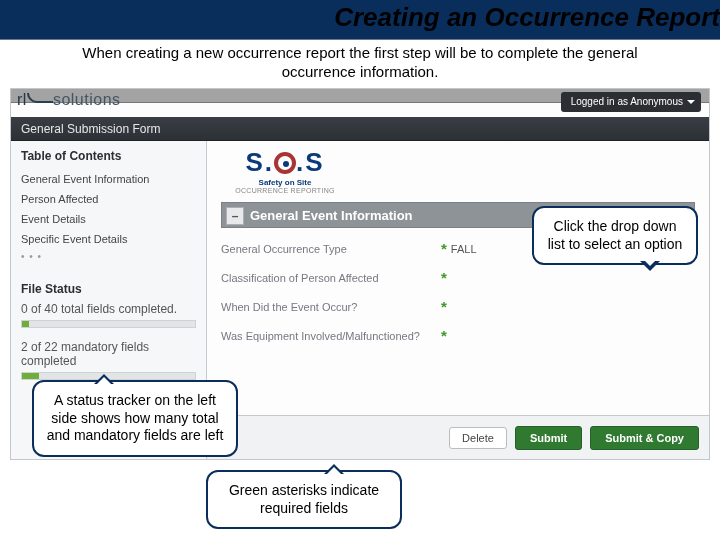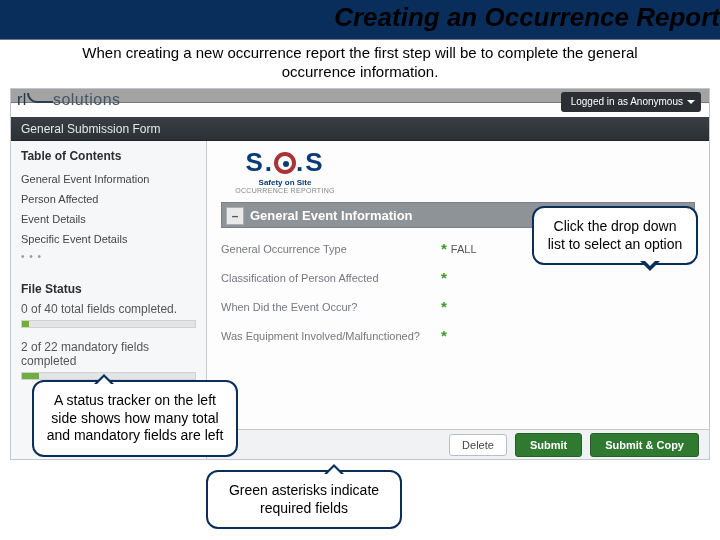--- a/index.html
+++ b/index.html
@@ -40,21 +40,21 @@
   .sos-sub2 { font-size: 7px; color: #868686; letter-spacing: .3px; }
 
   .section-hdr { margin-top: 6px; height: 26px; background: #8e9398; color: #fff; font-size: 13px; font-weight: 700; line-height: 26px; padding-left: 28px; position: relative; border: 1px solid #7a8085; }
   .section-hdr .tog { position: absolute; left: 4px; top: 4px; width: 18px; height: 18px; background: #e7e9eb; border: 1px solid #acb0b5; color: #555; font-size: 12px; line-height: 16px; text-align: center; }
 
   .frow { display: flex; align-items: center; margin-top: 12px; }
   .flabel { width: 220px; font-size: 11px; color: #767881; filter: blur(.3px); }
   .ast { color: #3c9a27; font-size: 15px; font-weight: 700; margin-right: 4px; }
   .ftext { flex: 1; font-size: 11px; color: #555; filter: blur(.3px); }
 
-  .footer { position: absolute; left: 196px; right: 0; bottom: 0; height: 30px; background: #f1f2f3; border-top: 1px solid #c7c9ce; display: flex; align-items: center; justify-content: flex-end; padding: 0 10px; gap: 8px; }
+  .footer { position: absolute; left: 196px; right: 0; bottom: 0; height: 44px; background: #f1f2f3; border-top: 1px solid #c7c9ce; display: flex; align-items: center; justify-content: flex-end; padding: 0 10px; gap: 8px; }
   .btn-light { font-size: 11px; color: #444; padding: 4px 12px; background: #fff; border: 1px solid #b9bcc1; border-radius: 3px; }
   .btn-dark { font-size: 11px; color: #fff; padding: 5px 14px; background: #2f7a30; border: 1px solid #25602a; border-radius: 3px; font-weight: 600; }
 
   .callout { position: absolute; background: #fff; border: 2px solid #0a2e5c; border-radius: 12px; padding: 10px 12px; text-align: center; font-size: 14px; line-height: 1.25; z-index: 50; }
   .callout .tail { position: absolute; width: 0; height: 0; }
   #co-status { top: 380px; left: 32px; width: 206px; }
   #co-status .tail { top: -18px; left: 60px; border: 10px solid transparent; border-bottom-color: #0a2e5c; }
   #co-status .tail::after { content:""; position:absolute; left:-8px; top:-5px; border:8px solid transparent; border-bottom-color:#fff; }
   #co-dropdown { top: 206px; left: 532px; width: 166px; }
   #co-dropdown .tail { bottom: -18px; right: 36px; border: 10px solid transparent; border-top-color: #0a2e5c; }

